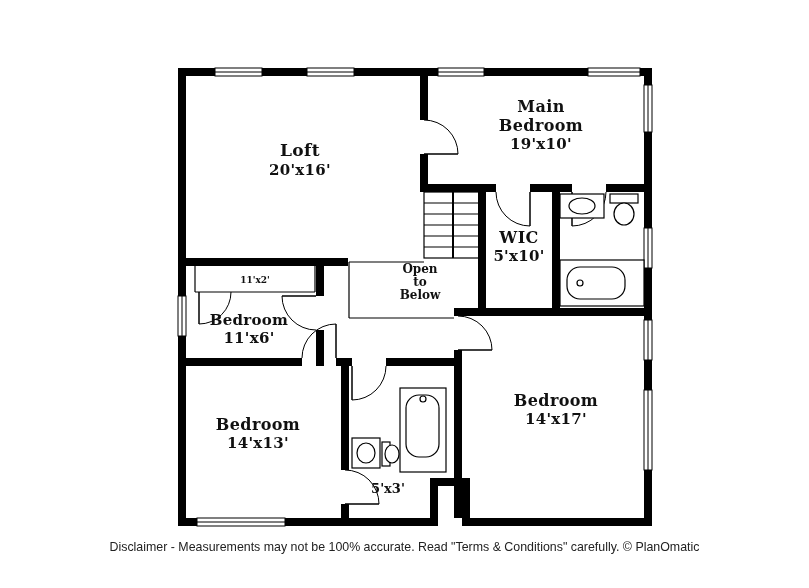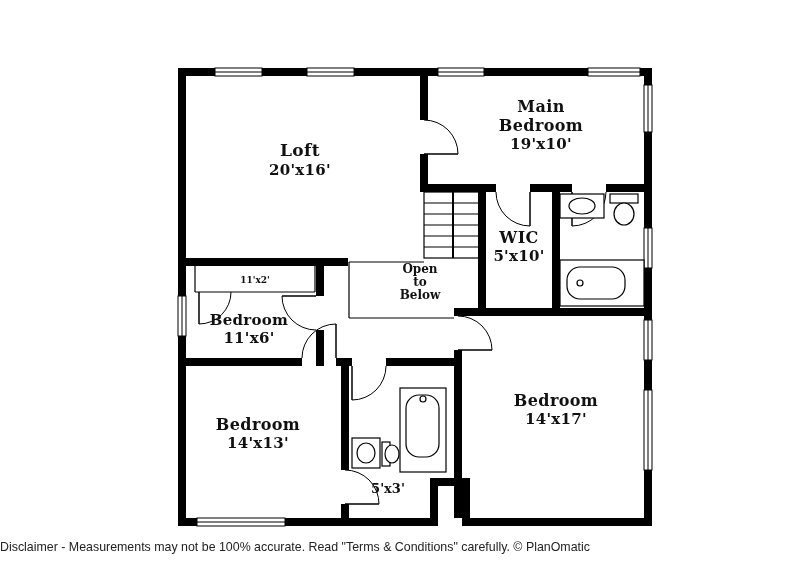--- a/index.html
+++ b/index.html
@@ -16,21 +16,21 @@
   .leaf{stroke:#000000;stroke-width:1.5;}
   .fix{fill:#ffffff;stroke:#000000;stroke-width:1.2;}
   text{fill:#111111;text-anchor:middle;font-family:"DejaVu Serif",serif;font-weight:bold;}
   .t17{font-size:17px;letter-spacing:.4px;}
   .t16{font-size:16px;letter-spacing:.4px;}
   .t15{font-size:15px;letter-spacing:.3px;}
   .t13{font-size:13px;}
   .t12{font-size:12px;}
   .t9{font-size:9px;}
   .footer{
-    position:absolute;top:540px;left:0;width:809px;text-align:left;
+    position:absolute;top:540px;left:0;width:809px;text-align:center;
     font-size:12.4px;color:#222222;font-family:"Liberation Sans",sans-serif;
   }
 </style>
 </head>
 <body>
 
 <svg width="809" height="588" viewBox="0 0 809 588">
 
   <g>
 

